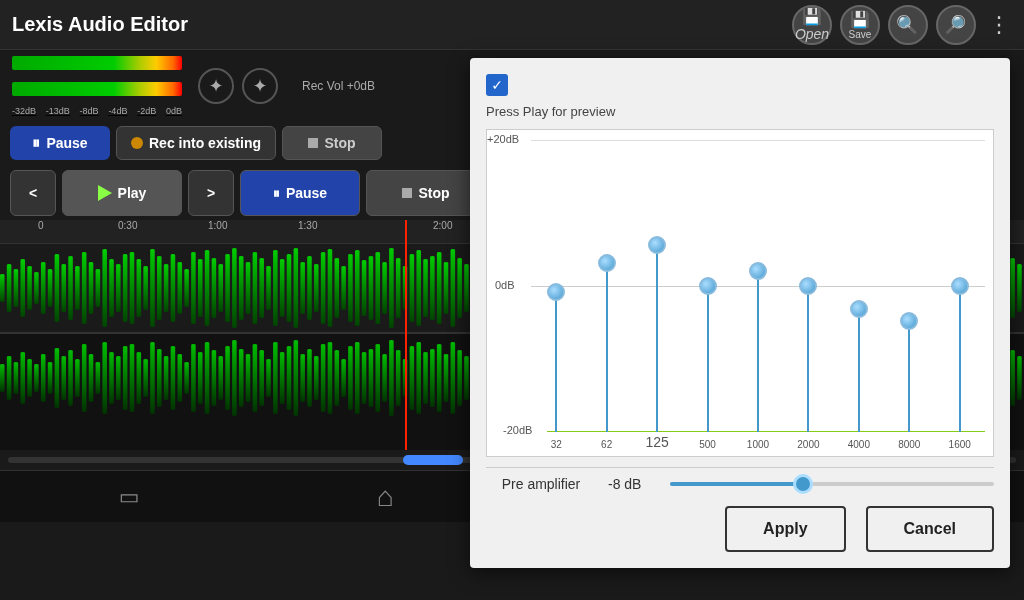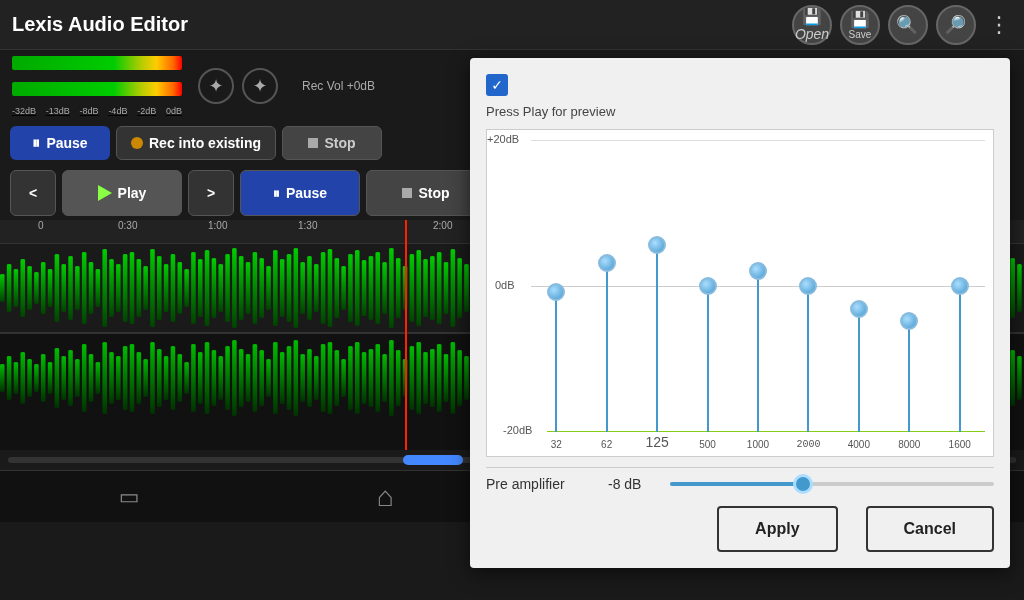--- a/index.html
+++ b/index.html
@@ -299,20 +299,21 @@
       display: flex;
       align-items: center;
       gap: 12px;
       padding: 8px 0;
       border-top: 1px solid #ccc;
     }
     .pre-amp-label {
       color: #333;
       font-size: 14px;
       min-width: 110px;
+      text-align: center;
     }
     .pre-amp-value {
       color: #333;
       font-size: 14px;
       min-width: 50px;
     }
     .pre-amp-slider-track {
       flex: 1;
       height: 4px;
       background: #ccc;
@@ -333,21 +334,21 @@
       border: 3px solid #aaddff;
       position: absolute;
       top: -8px;
       left: 38%;
       cursor: pointer;
     }
 
     
     .eq-buttons {
       display: flex;
-      gap: 28px;
+      gap: 20px;
       justify-content: flex-end;
       padding-top: 6px;
     }
     .eq-btn {
       border: 2px solid #333;
       background: #f0f0f0;
       color: #222;
       font-size: 16px;
       font-weight: bold;
       padding: 12px 36px;
@@ -852,21 +853,21 @@
 
         <div style="display:flex;flex-direction:column;align-items:center;height:100%;position:relative;flex:1;">
           <div style="position:absolute;top:45%;width:2px;background:#4499cc;bottom:0;"></div>
           <div style="position:absolute;top:calc(45% - 9px);width:18px;height:18px;border-radius:50%;background:radial-gradient(circle at 35% 35%, #aaddff, #4499cc);border:2px solid #88bbdd;"></div>
           <span style="position:absolute;bottom:-18px;color:#555;font-size:10px;">1000</span>
         </div>
 
         <div style="display:flex;flex-direction:column;align-items:center;height:100%;position:relative;flex:1;">
           <div style="position:absolute;top:50%;width:2px;background:#4499cc;bottom:0;"></div>
           <div style="position:absolute;top:calc(50% - 9px);width:18px;height:18px;border-radius:50%;background:radial-gradient(circle at 35% 35%, #aaddff, #4499cc);border:2px solid #88bbdd;"></div>
-          <span style="position:absolute;bottom:-18px;color:#555;font-size:10px;font-family:Liberation Mono, monospace;">2000</span>
+          <span style="position:absolute;bottom:-18px;color:#555;font-size:10px;">2000</span>
         </div>
 
         <div style="display:flex;flex-direction:column;align-items:center;height:100%;position:relative;flex:1;">
           <div style="position:absolute;top:58%;width:2px;background:#4499cc;bottom:0;"></div>
           <div style="position:absolute;top:calc(58% - 9px);width:18px;height:18px;border-radius:50%;background:radial-gradient(circle at 35% 35%, #aaddff, #4499cc);border:2px solid #88bbdd;"></div>
           <span style="position:absolute;bottom:-18px;color:#555;font-size:10px;">4000</span>
         </div>
 
         <div style="display:flex;flex-direction:column;align-items:center;height:100%;position:relative;flex:1;">
           <div style="position:absolute;top:62%;width:2px;background:#4499cc;bottom:0;"></div>

